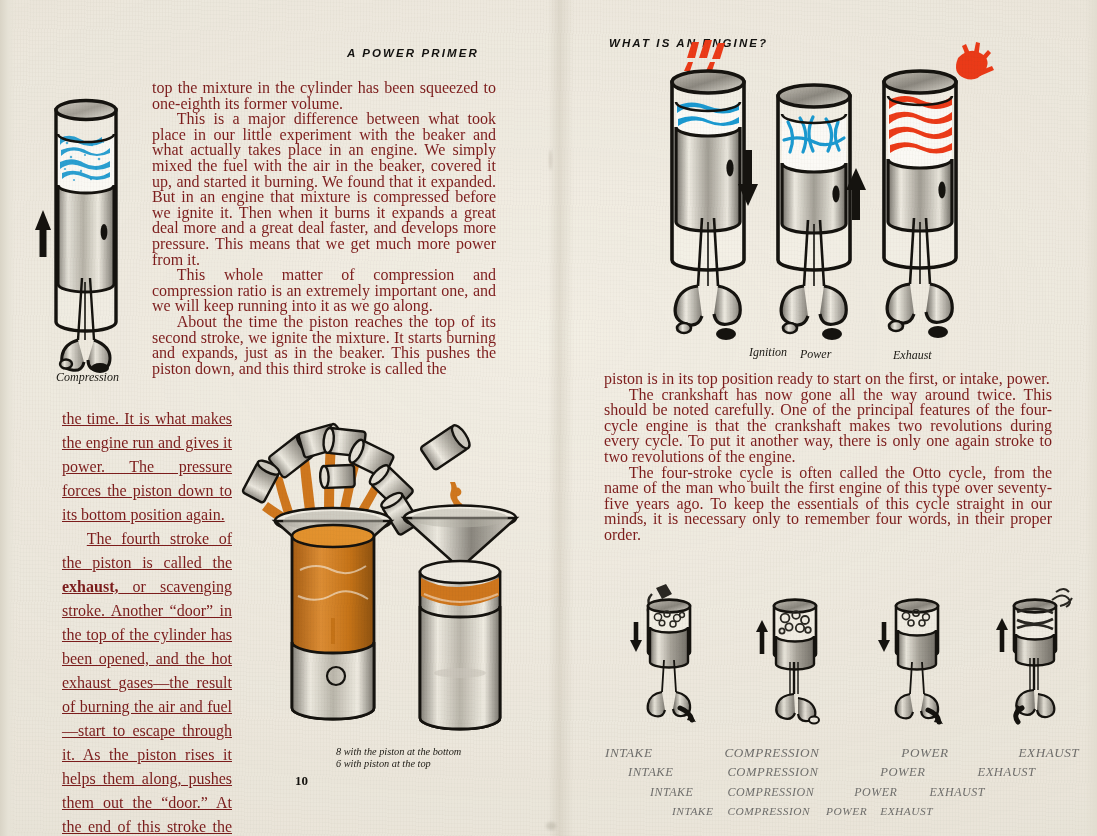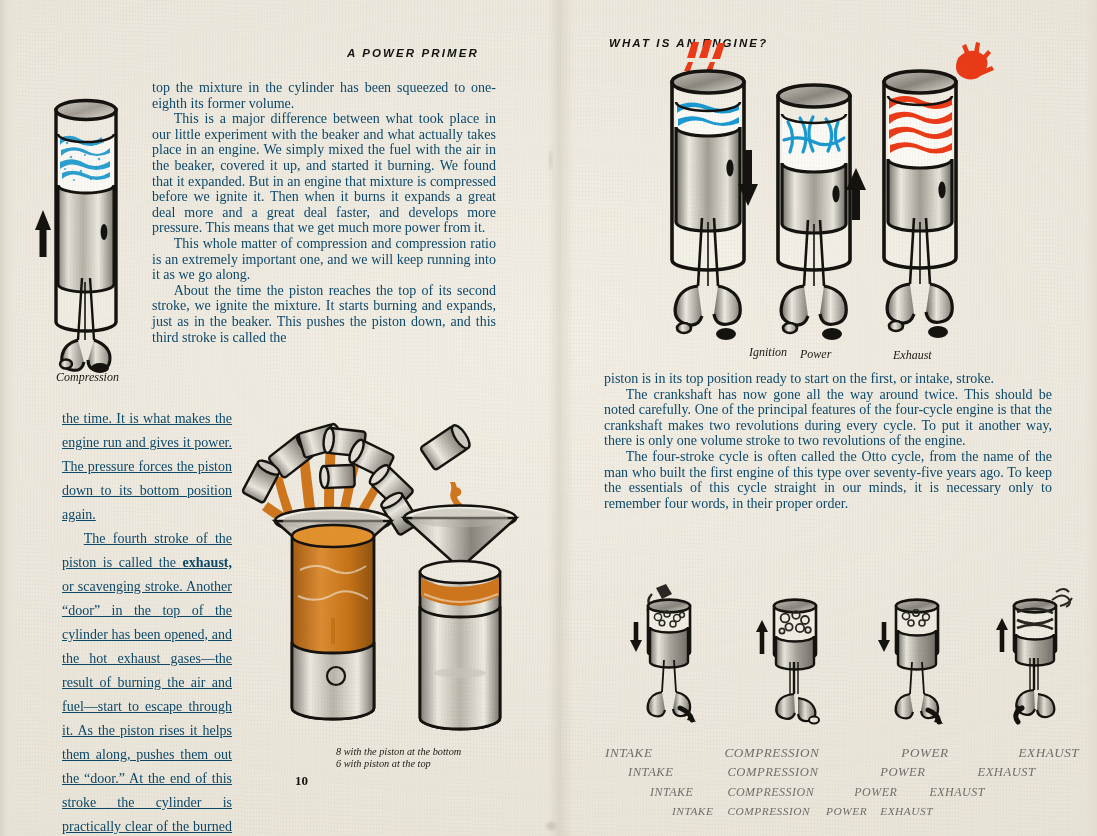--- a/index.html
+++ b/index.html
@@ -31,22 +31,22 @@
   .gutter-mark{position:absolute;left:549px;top:150px;width:3px;height:20px;border-radius:50%;
     background:rgba(120,112,95,.18);filter:blur(1px);}
   .gutter-mark2{position:absolute;left:546px;top:822px;width:10px;height:8px;border-radius:50%;
     background:rgba(120,112,95,.22);filter:blur(1.4px);}
 
   
   .running-head{
     position:absolute;font-family:"Liberation Sans","DejaVu Sans",sans-serif;
     font-weight:bold;font-style:italic;letter-spacing:2.1px;font-size:11.5px;color:#131210;
   }
-  .body-col{position:absolute;font-size:14px;line-height:15.6px;text-align:justify;
-            -webkit-hyphens:none;hyphens:none;color:#0c4a6e;}
+  .body-col{position:absolute;font-size:16px;line-height:15.6px;text-align:justify;
+            -webkit-hyphens:none;hyphens:none;color:#7f1d1d;}
   .body-col p{margin:0;text-indent:1.55em;}
   .body-col p.noindent{text-indent:0;}
   .cap-italic{position:absolute;font-style:italic;font-size:12px;color:#1a1813;}
   .cap-small{position:absolute;font-style:italic;font-size:10.3px;line-height:12.4px;color:#22201a;margin-left:36px;}
   .folio{position:absolute;font-size:13px;font-weight:bold;color:#15130f;margin-left:29px;}
   .word-row{position:absolute;font-style:italic;font-family:"Liberation Serif","DejaVu Serif",serif;
             font-size:13.2px;letter-spacing:.5px;white-space:nowrap;color:#737373;}
   b{font-weight:bold;}
 
   
@@ -382,22 +382,22 @@
         </g>
       </g>
     </svg>
   </div>
 
   <div class="cap-italic" style="left:716px;top:345px;margin-left:33px;">Ignition</div>
   <div class="cap-italic" style="left:800px;top:347px;">Power</div>
   <div class="cap-italic" style="left:893px;top:348px;">Exhaust</div>
 
   <div class="body-col" style="left:604px;top:371px;width:448px;">
-    <p class="noindent">piston is in its top position ready to start on the first, or intake, stroke.</p>
-    <p>The crankshaft has now gone all the way around twice. This should be noted carefully. One of the principal features of the four-cycle engine is that the crankshaft makes two revolutions during every cycle. To put it another way, there is only one volume stroke to two revolutions of the engine.</p>
+    <p class="noindent">piston is in its top position ready to start on the first, or intake, power.</p>
+    <p>The crankshaft has now gone all the way around twice. This should be noted carefully. One of the principal features of the four-cycle engine is that the crankshaft makes two revolutions during every cycle. To put it another way, there is only one again stroke to two revolutions of the engine.</p>
     <p>The four-stroke cycle is often called the Otto cycle, from the name of the man who built the first engine of this type over seventy-five years ago. To keep the essentials of this cycle straight in our minds, it is necessary only to remember four words, in their proper order.</p>
   </div>
 
   <div class="illus" style="left:600px;top:580px;width:450px;height:160px;">
     <svg width="450" height="160" viewBox="0 0 450 160">
       <defs>
         <linearGradient id="sPist" x1="0" y1="0" x2="1" y2="0">
           <stop offset="0" stop-color="#7a7771"></stop>
             <stop offset=".22" stop-color="#eeece6"></stop>
           <stop offset=".55" stop-color="#a9a69f"></stop>

